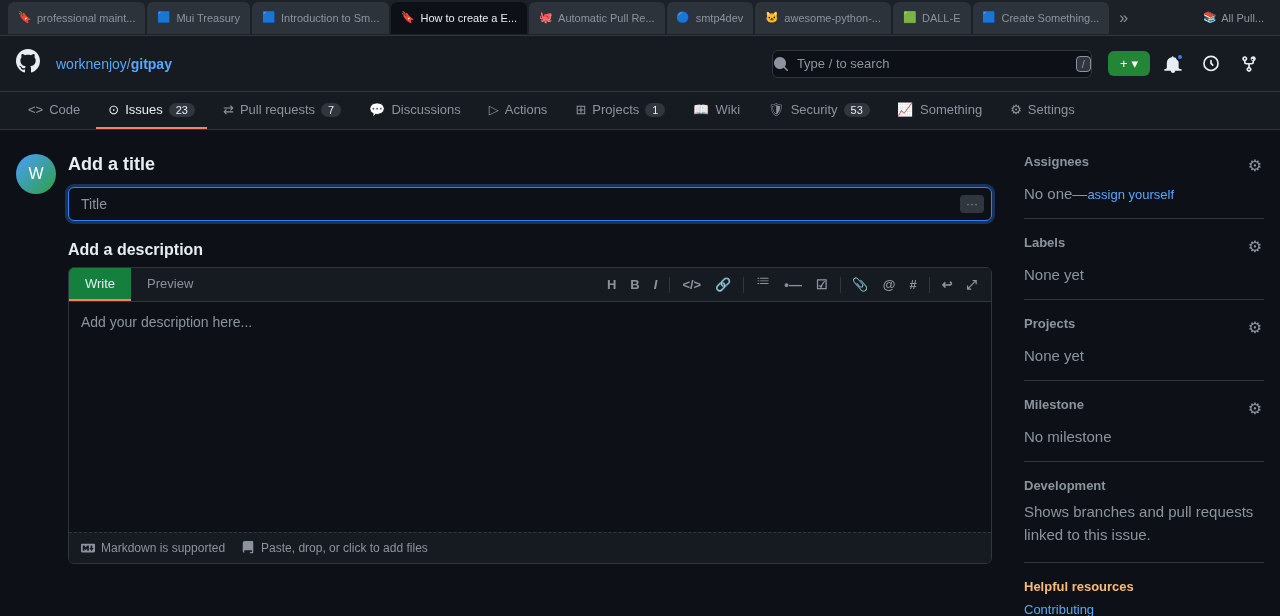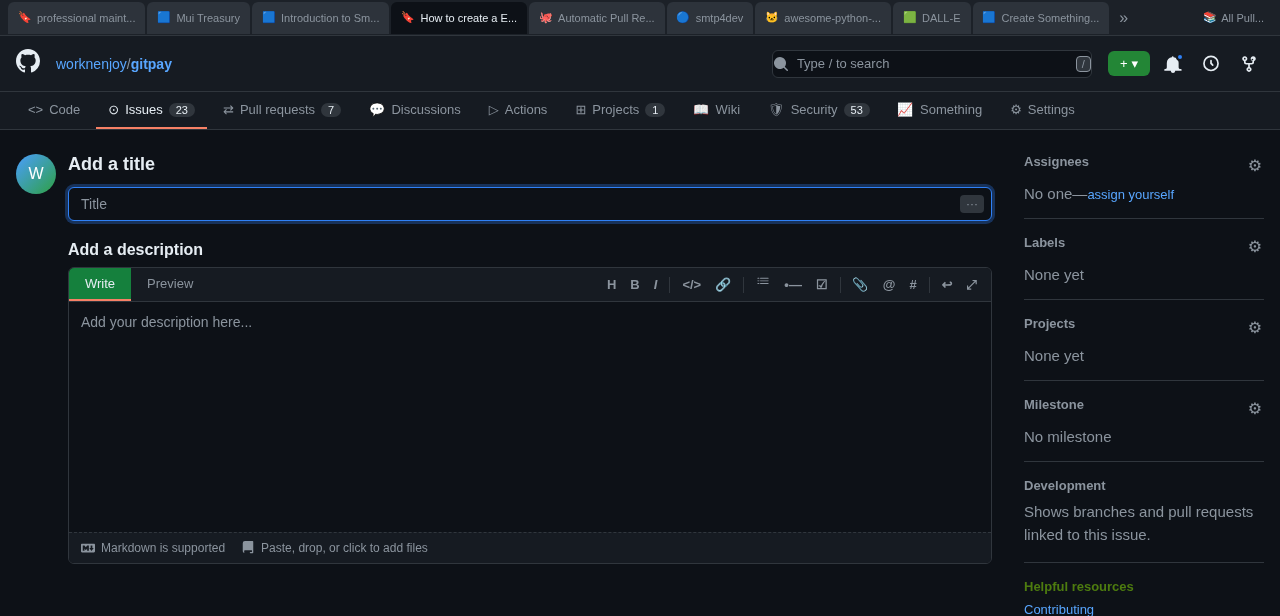--- a/index.html
+++ b/index.html
@@ -319,21 +319,21 @@
       font-size: 13px;
     }
     .sidebar-section-text {
       font-size: 15px;
       color: #8b949e;
       line-height: 1.5;
     }
     .helpful-title {
       font-size: 13px;
       font-weight: 600;
-      color: #4d7c0f;
+      color: #fdba74;
       margin-bottom: 8px;
     }
   </style>
 </head>
 <body>
 
 <div class="browser-tabs">
   <div class="browser-tab">
     <span class="tab-icon">🔖</span>
     <span>professional maint...</span>

